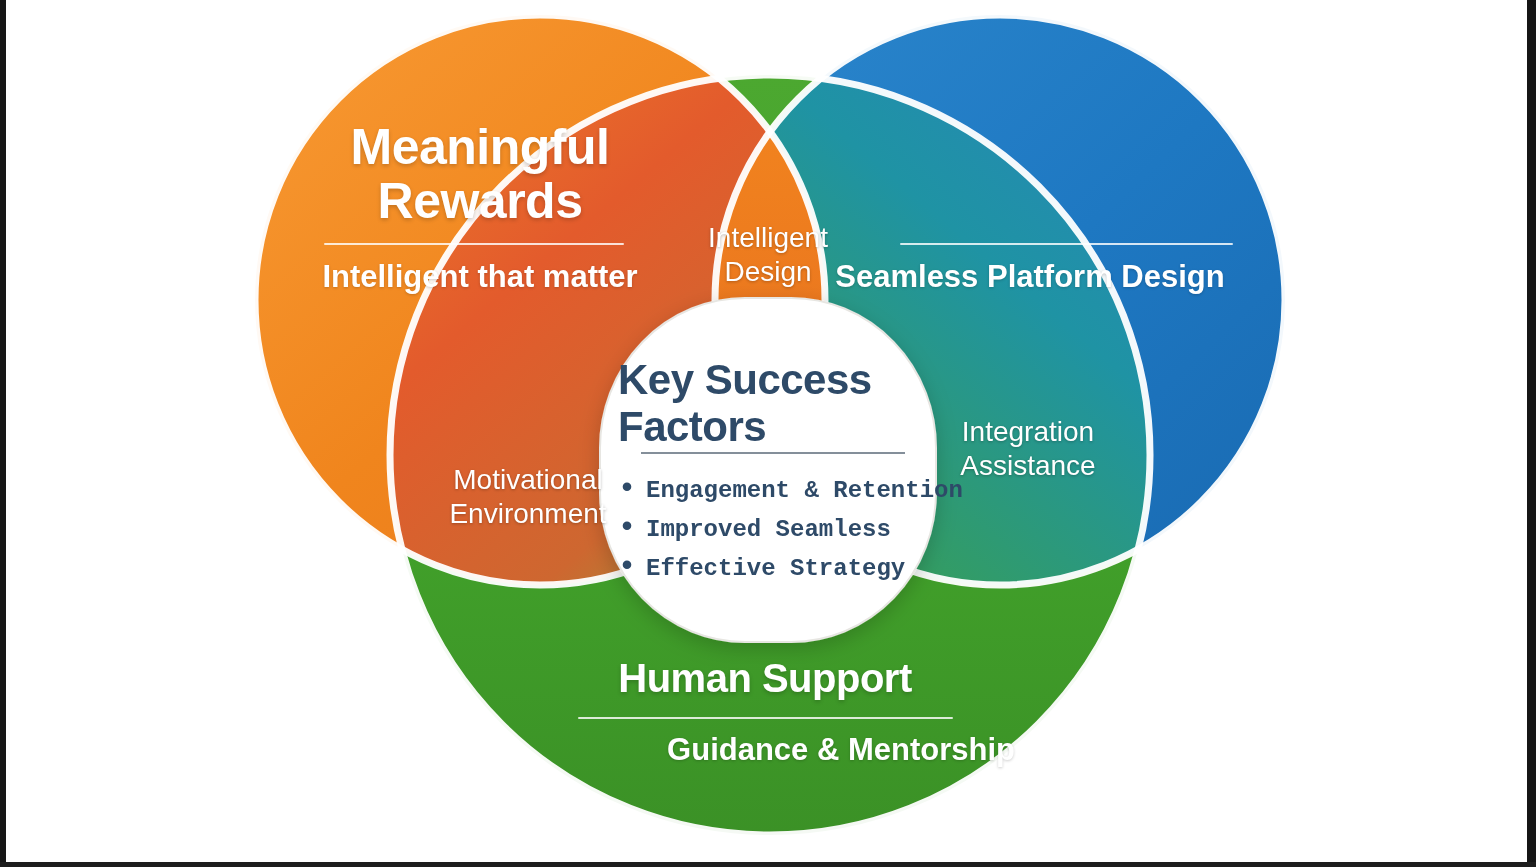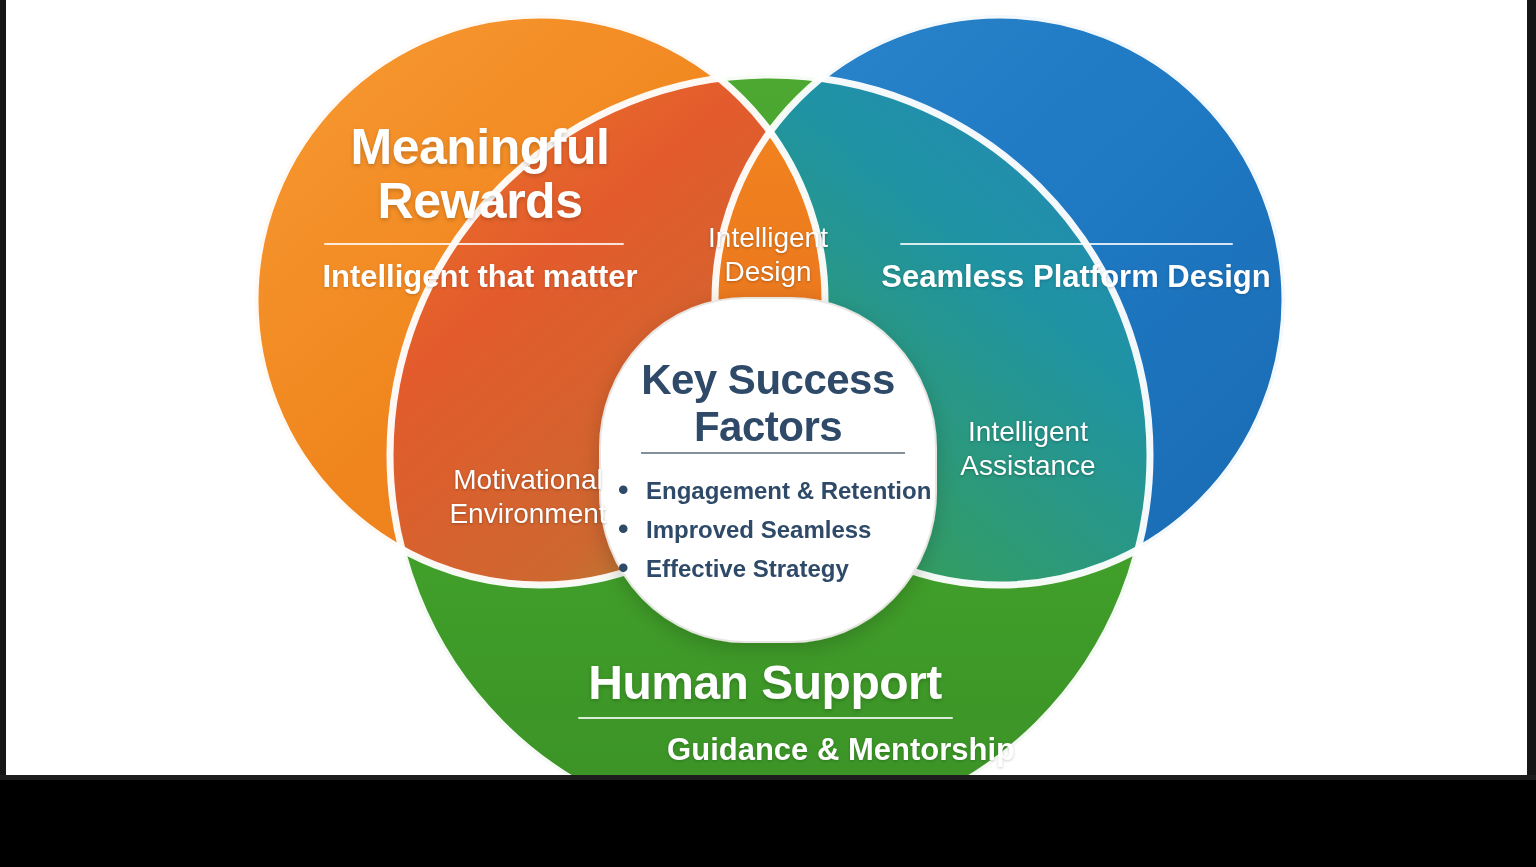--- a/index.html
+++ b/index.html
@@ -1,17 +1,17 @@
 <!DOCTYPE html>
 <html><head>
 <meta charset="utf-8">
 <style>
   html,body{margin:0;padding:0;background:#000;}
   #stage{
-    position:relative;width:1536px;height:780px;background:#ffffff;
+    position:relative;width:1536px;height:867px;background:#ffffff;
     overflow:hidden;font-family:"Liberation Sans",sans-serif;
   }
   
   .edge{position:absolute;background:#161616;}
   .edge-left{left:0;top:0;width:6px;height:867px;}
   .edge-right{right:0;top:0;width:9px;height:867px;}
   .edge-bottom{left:0;bottom:0;width:1536px;height:5px;background:#1d1d1d;}
 
   #venn-svg{position:absolute;left:0;top:0;}
 
@@ -24,25 +24,25 @@
     font-size:31px;font-weight:600;line-height:1.15;
     text-shadow:0 1px 3px rgba(0,0,0,0.20);
   }
   .overlap-label{
     font-size:28px;font-weight:400;line-height:1.22;
     text-shadow:0 1px 3px rgba(0,0,0,0.28);
   }
   .divider{position:absolute;height:2px;background:rgba(255,255,255,0.82);border-radius:1px;}
 
   .center-title{
-    position:absolute;text-align:center;color:#2E4A68;
+    position:absolute;text-align:left;color:#2E4A68;
     font-size:42px;font-weight:700;line-height:1.12;letter-spacing:-0.5px;
   }
   .center-divider{position:absolute;height:2px;background:#6F7B88;opacity:0.85;}
-  .center-bullets{position:absolute;}
+  .center-bullets{position:absolute;font-family:Liberation Mono, monospace;}
   .bullet-item{
     color:#2E4A68;font-size:24px;font-weight:600;line-height:39px;
     text-align:left;white-space:nowrap;position:relative;padding-left:34px;
   }
   .bullet-item::before{
     content:"\2022";position:absolute;left:6px;top:0;font-size:30px;line-height:37px;
   }
 </style>
 </head>
 <body>
@@ -111,34 +111,34 @@
     </g>
 
     <rect x="600" y="298" width="336" height="344" rx="145" ry="150" fill="#FFFFFF" stroke="#E7E6E2" stroke-width="2" filter="url(#blobShadow)"></rect>
   </svg>
 
   <div class="label circle-title" style="left:280px;top:121px;width:400px;">Meaningful Rewards</div>
   <div class="divider" style="left:324px;top:243px;width:300px;"></div>
   <div class="label circle-subtitle" style="left:280px;top:259px;width:400px;">Intelligent that matter</div>
 
   <div class="divider" style="left:900px;top:243px;width:333px;"></div>
-  <div class="label circle-subtitle" style="left:876px;top:259px;width:400px;">Seamless Platform Design</div>
+  <div class="label circle-subtitle" style="left:830px;top:259px;width:400px;">Seamless Platform Design</div>
 
   <div class="label overlap-label" style="left:668px;top:221px;width:200px;">Intelligent Design</div>
   <div class="label overlap-label" style="left:418px;top:415px;width:220px;margin-top:48px;">Motivational Environment</div>
-  <div class="label overlap-label" style="left:918px;top:415px;width:220px;">Intelligent Assistance</div>
+  <div class="label overlap-label" style="left:918px;top:415px;width:220px;">Integration Assistance</div>
 
   <div class="center-title" style="left:618px;top:356px;width:300px;">Key Success Factors</div>
   <div class="center-divider" style="left:641px;top:452px;width:264px;"></div>
   <div class="center-bullets" style="left:612px;top:471px;width:340px;">
     <div class="bullet-item">Engagement &amp; Retention</div>
     <div class="bullet-item">Improved Seamless</div>
     <div class="bullet-item">Effective Strategy</div>
   </div>
 
-  <div class="label circle-title" style="left:515px;top:657px;width:500px;font-size:48px;">Human Support</div>
+  <div class="label circle-title" style="left:515px;top:657px;width:500px;font-size:40px;">Human Support</div>
   <div class="divider" style="left:578px;top:717px;width:375px;"></div>
   <div class="label circle-subtitle" style="left:515px;top:732px;width:500px;text-align:right;">Guidance &amp; Mentorship</div>
 
   <div class="edge edge-left"></div>
   <div class="edge edge-right"></div>
   <div class="edge edge-bottom"></div>
 </div>
 
 </body></html>

